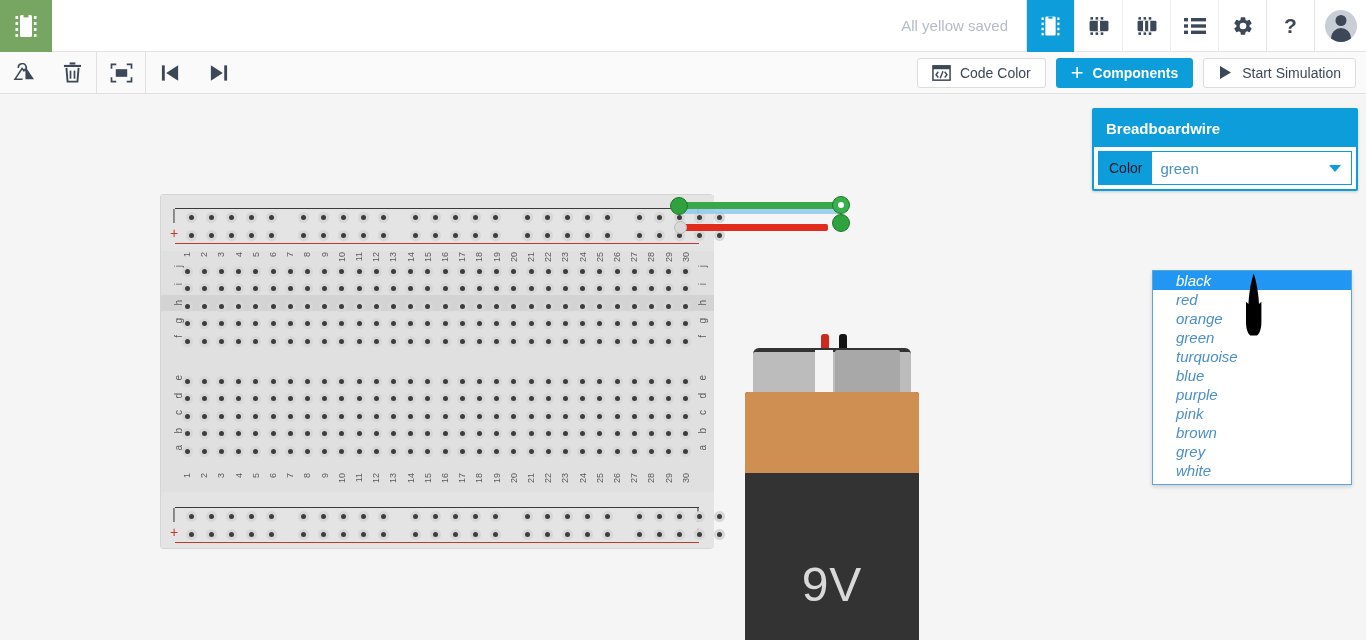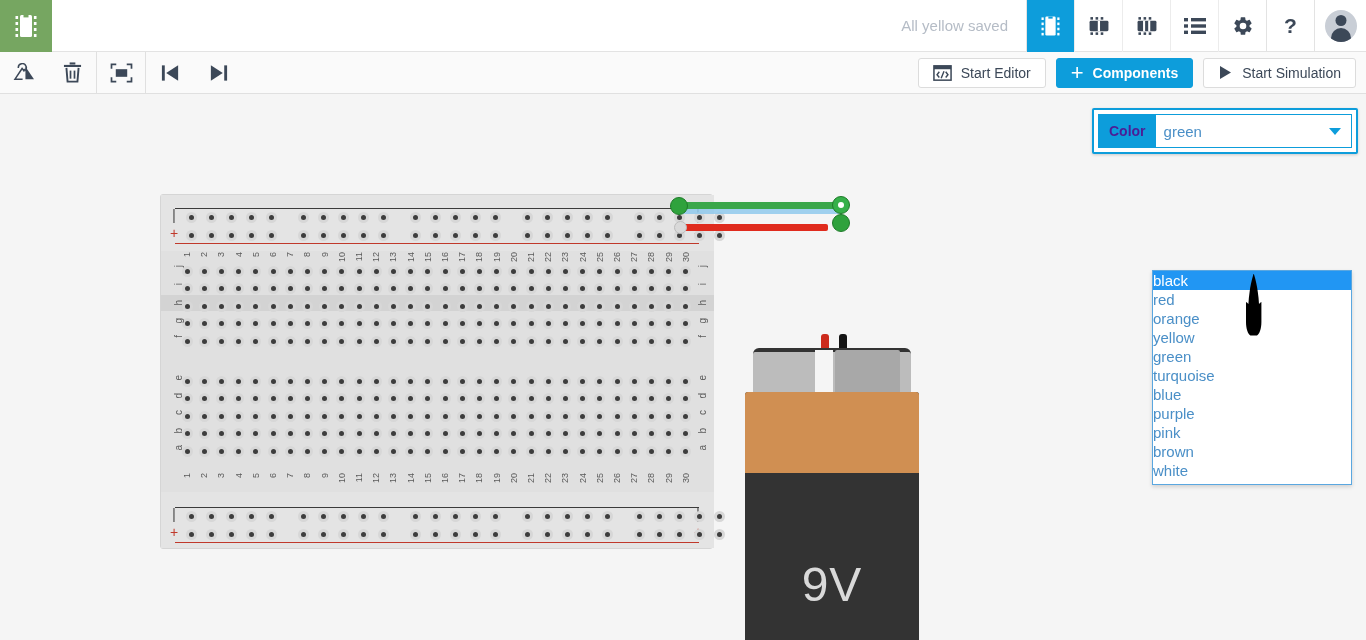--- a/index.html
+++ b/index.html
@@ -218,42 +218,43 @@
     background: #0d9ddb; color: #ffffff;
     font-size: 15px; font-weight: 700; padding: 10px 12px;
   }
   .props-row {
     display: flex; align-items: stretch; height: 34px;
     background: #ffffff;
     border: 1px solid #0d9ddb;
     margin: 4px;
   }
   .props-label {
-    background: #0d9ddb; color: #4c1d95; font-weight: 700; font-size: 14px;
+    background: #0d9ddb; color: #0f172a; font-weight: 400; font-size: 14px;
     display: flex; align-items: center; padding: 0 10px; white-space: nowrap;
   }
   .props-select {
     flex: 1 1 auto; background: #ffffff; position: relative;
     display: flex; align-items: center; padding: 0 8px;
     font-size: 15px; color: #4a8fc7; cursor: pointer;
   }
   .caret {
     position: absolute; right: 10px; top: 50%; margin-top: -3px;
     width: 0; height: 0; border-left: 6px solid transparent;
     border-right: 6px solid transparent; border-top: 7px solid #0d9ddb;
   }
   .dropdown {
     position: absolute; left: 1152px; top: 176px; width: 200px;
     background: #ffffff; border: 1px solid #5aa7e0;
     box-shadow: 0 2px 4px rgba(0,0,0,.15);
     padding: 0 0 4px 0; z-index: 20;
   }
   .dd-item {
-    padding: 1px 0; font-size: 15px; color: #4a8fc7; cursor: pointer;
+    padding: 1px 23px; font-size: 15px; color: #4a8fc7; cursor: pointer;
     line-height: 17px;
+    font-style: italic;
   }
   .dd-item.sel { background: #2196f3; color: #ffffff; }
 
   .cursor-arrow {
     position: absolute; left: 1242px; top: 180px; z-index: 40;
     pointer-events: none;
   }
 </style>
 </head>
 <body>
@@ -390,21 +391,21 @@
 
   <div class="t2-spacer"></div>
 
   <div class="t2-right">
     <div class="pill">
       <svg width="19" height="16" viewBox="0 0 20 17">
         <rect x="0.9" y="0.9" width="18.2" height="15.2" fill="none" stroke="#3c4858" stroke-width="1.6"></rect>
         <rect x="0.9" y="0.9" width="18.2" height="3.6" fill="#3c4858"></rect>
         <path fill="none" stroke="#3c4858" stroke-width="1.5" d="M6.6 7.2 L4.2 10.3 L6.6 13.3 M13.4 7.2 L15.8 10.3 L13.4 13.3 M11.6 6.6 L8.6 14"></path>
       </svg>
-      <span>Start Editor</span>
+      <span>Code Color</span>
     </div>
     <div class="pill primary">
       <span class="plus">+</span>
       <span>Components</span>
     </div>
     <div class="pill">
       <svg width="15" height="15" viewBox="0 0 15 15">
         <path fill="#3c4858" d="M2 1 L2 14 L13 7.5 Z"></path>
       </svg>
       <span>Start Simulation</span>
@@ -935,40 +936,41 @@
     <div class="bat-cap"></div>
     <div class="bat-cap-gap"></div>
     <div class="bat-cap2"></div>
     <div class="bat-body">
       <div class="bat-label-band"></div>
       <div class="bat-9v">9V</div>
     </div>
   </div>
 
   <div class="props">
+    <div class="props-head">Breadboardwire</div>
     <div class="props-row">
       <div class="props-label">Color</div>
       <div class="props-select">
         <span>green</span>
         <span class="caret"></span>
       </div>
     </div>
   </div>
 
   <div class="dropdown" id="ddlist">
       <div class="dd-item sel">black</div>
       <div class="dd-item">red</div>
       <div class="dd-item">orange</div>
-      <div class="dd-item">yellow</div>
       <div class="dd-item">green</div>
       <div class="dd-item">turquoise</div>
       <div class="dd-item">blue</div>
       <div class="dd-item">purple</div>
       <div class="dd-item">pink</div>
       <div class="dd-item">brown</div>
+      <div class="dd-item">grey</div>
       <div class="dd-item">white</div>
     </div>
 
   <div class="cursor-arrow">
     <svg width="24" height="62" viewBox="0 0 24 62">
       <path fill="#000000" d="M11.5 0 C9.4 7 8.2 13 7.6 18 C7.0 22 6.6 26 6.4 30 C5.6 29 4.8 28.4 4.0 28 L4.0 48 C4.0 55 6 60 8.4 61.5 L15.0 61.5 C17.4 60 19.4 55 19.4 48 L19.4 28 C18.6 28.4 17.8 29 17.0 30 C16.8 26 16.4 22 15.8 18 C15.2 13 14.0 7 11.9 0 Z"></path>
     </svg>
   </div>
 </div>
 

